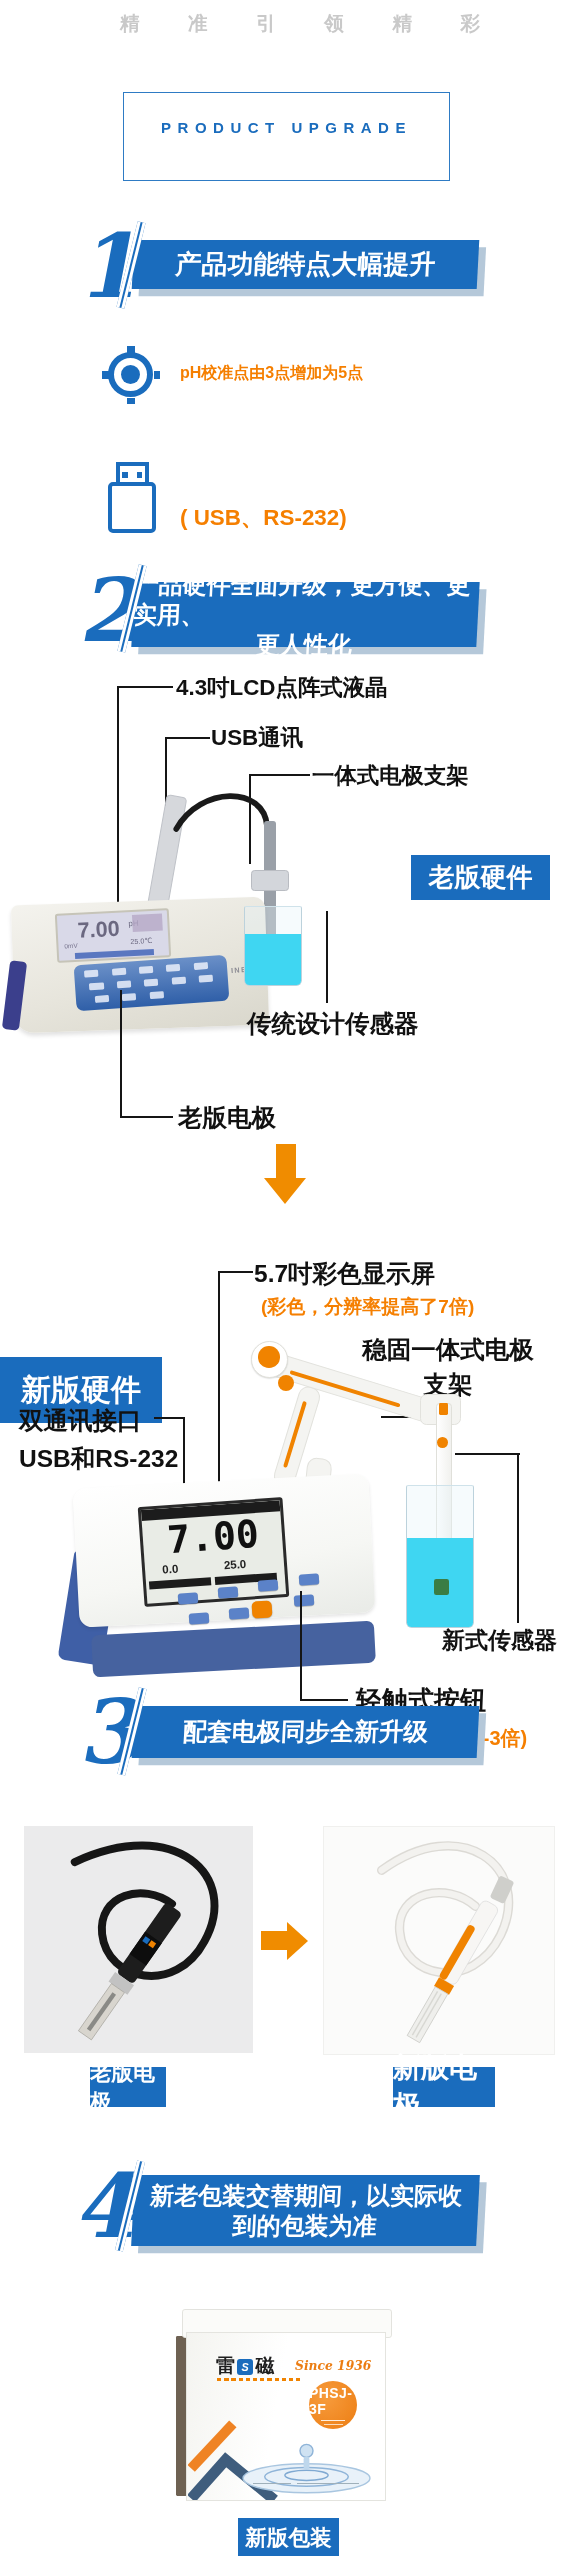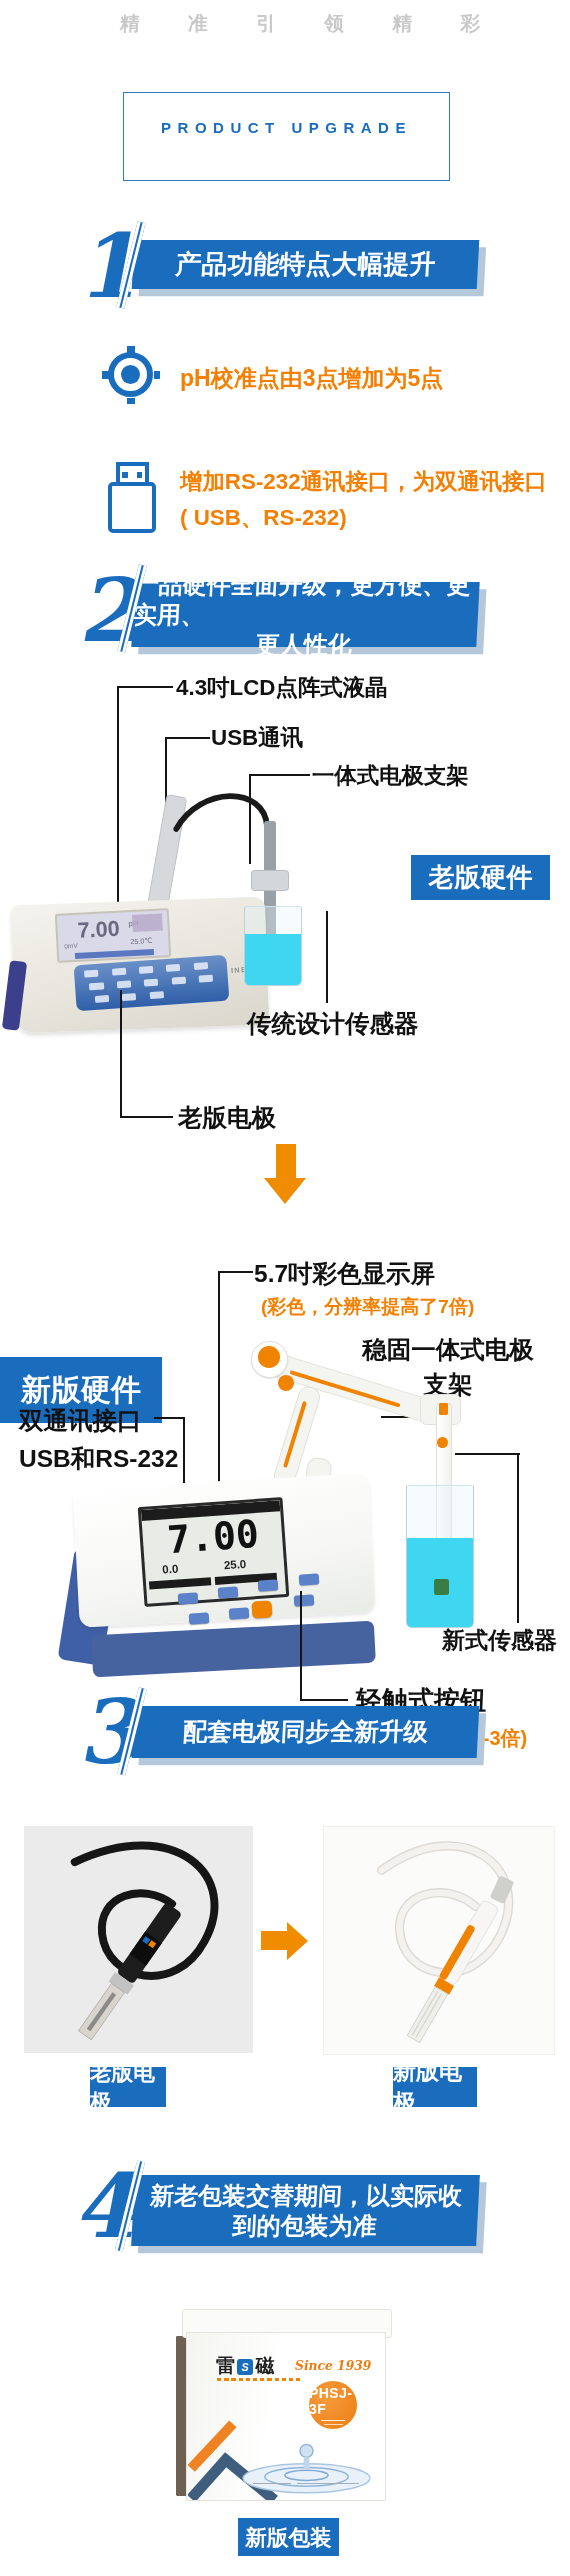--- a/index.html
+++ b/index.html
@@ -113,30 +113,29 @@
   </div>
 
   <div class="abs" style="left:102px;top:346px;width:58px;height:58px;">
     <div class="t-ring"></div>
     <div class="t-dot"></div>
     <div class="t-tick" style="left:24.5px;top:0;width:8.7px;height:6.5px;"></div>
     <div class="t-tick" style="left:24.5px;bottom:0;width:8.7px;height:6.5px;"></div>
     <div class="t-tick" style="left:0;top:24.5px;width:6.5px;height:8.7px;"></div>
     <div class="t-tick" style="right:0;top:24.5px;width:6.5px;height:8.7px;"></div>
   </div>
-  <div class="orange" style="left:180px;top:363px;font-size:23px;">pH校准点由3点增加为5点</div>
+  <div class="orange" style="left:180px;top:363px;font-size:16px;">pH校准点由3点增加为5点</div>
 
   <div class="abs" style="left:108px;top:462px;width:49px;height:72px;">
     <div class="usb-plug">
       <div class="usb-sq" style="left:2.2px;"></div>
       <div class="usb-sq" style="right:2.2px;"></div>
     </div>
     <div class="usb-body"></div>
   </div>
-  <div class="orange" style="left:180px;top:466px;font-size:22.4px;">增加RS-232通讯接口，为双通讯接口</div>
   <div class="orange" style="left:180px;top:502px;font-size:22.4px;">( USB、RS-232)</div>
 
   <div class="num" style="left:85px;top:566px;font-size:88px;">2</div>
   <div class="numslash" style="left:128px;top:564px;height:89px;transform:rotate(14deg);"></div>
   <div class="banner" style="top:582px;height:65px;font-size:24px;">
     <div>产品硬件全面升级，更方便、更实用、</div>
     <div>更人性化</div>
   </div>
 
   <div class="hlabel" style="left:176px;top:672px;font-size:22.4px;">4.3吋LCD点阵式液晶</div>
@@ -301,36 +300,36 @@
         <rect x="-10" y="54" width="20" height="78" fill="#efefec" stroke="#c9c9c4" stroke-width="1"></rect>
         <line x1="-4" y1="58" x2="-4" y2="128" stroke="#d8d8d3" stroke-width="2"></line>
         <line x1="2" y1="58" x2="2" y2="128" stroke="#d8d8d3" stroke-width="2"></line>
       </g>
     </svg>
   </div>
   <div class="arrow-right-stem" style="left:261px;top:1931px;width:27.4px;height:19px;"></div>
   <div class="arrow-right-head" style="left:287px;top:1922px;"></div>
 
   <div class="badge" style="left:90px;top:2067px;width:76px;height:40px;font-size:21.6px;">老版电极</div>
-  <div class="badge" style="left:393px;top:2067px;width:84px;height:40px;font-size:23px;">新版电极</div>
+  <div class="badge" style="left:393px;top:2067px;width:102px;height:40px;font-size:28px;">新版电极</div>
 
   <div class="num" style="left:81px;top:2162px;font-size:88px;">4</div>
   <div class="numslash" style="left:126px;top:2160px;height:92px;transform:rotate(14deg);"></div>
   <div class="banner" style="top:2175px;height:71px;font-size:24px;">
     <div>新老包装交替期间，以实际收</div>
     <div>到的包装为准</div>
   </div>
 
   <div class="boxside"></div>
   <div class="boxlid"></div>
   <div class="boxbody">
     <div class="abs" style="left:29px;top:20px;font-size:19px;font-weight:bold;color:#1e1e1e;white-space:nowrap;">
       <span>雷</span><span class="lzlogo">S</span><span>磁</span>
     </div>
-    <div class="abs" style="left:108px;top:24.5px;font-size:12.3px;font-style:italic;font-weight:bold;color:#ec7d12;font-family:'DejaVu Serif',serif;white-space:nowrap;">Since 1939</div>
+    <div class="abs" style="left:108px;top:24.5px;font-size:12.3px;font-style:italic;font-weight:bold;color:#ec7d12;font-family:'DejaVu Serif',serif;white-space:nowrap;">Since 1936</div>
     <div class="abs" style="left:30px;top:45px;width:85px;height:2.9px;background:repeating-linear-gradient(90deg,#f08300 0 4.3px,transparent 4.3px 7.2px);"></div>
     <svg class="abs" style="left:1.4px;top:78px;" width="94" height="89" viewBox="0 0 130 124">
       <path d="M4,80 L62,18" stroke="#ef8324" stroke-width="14" fill="none"></path>
       <path d="M4,122 L52,68 L120,124" stroke="#3f5d7d" stroke-width="15" fill="none"></path>
     </svg>
     <svg class="abs" style="left:51px;top:102px;" width="137" height="62" viewBox="0 0 190 86">
       <ellipse cx="95" cy="60" rx="88" ry="20" fill="#e8f1f9" stroke="#a9c6e0" stroke-width="2"></ellipse>
       <ellipse cx="95" cy="58" rx="58" ry="13" fill="none" stroke="#8fb4d8" stroke-width="2"></ellipse>
       <ellipse cx="95" cy="56" rx="30" ry="7" fill="none" stroke="#7fa9d2" stroke-width="2"></ellipse>
       <circle cx="95" cy="22" r="9" fill="#cfe2f2" stroke="#8fb4d8" stroke-width="2"></circle>

